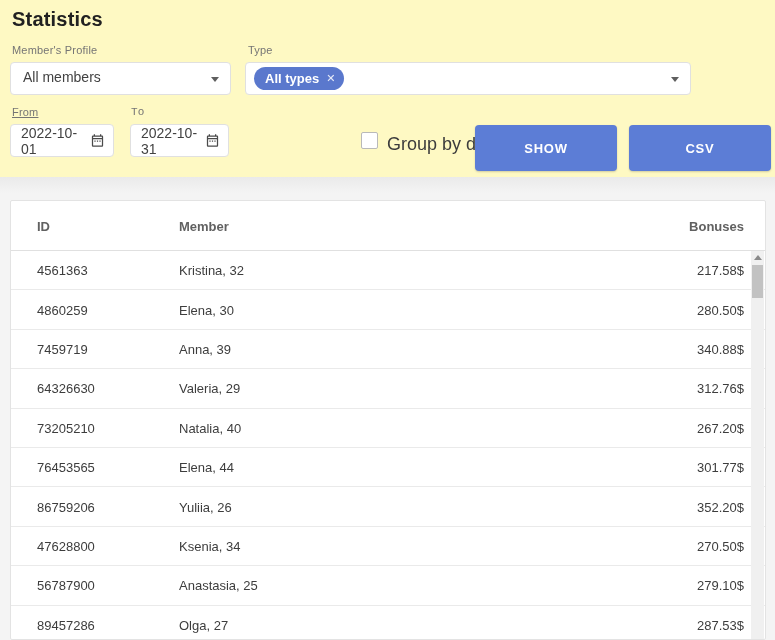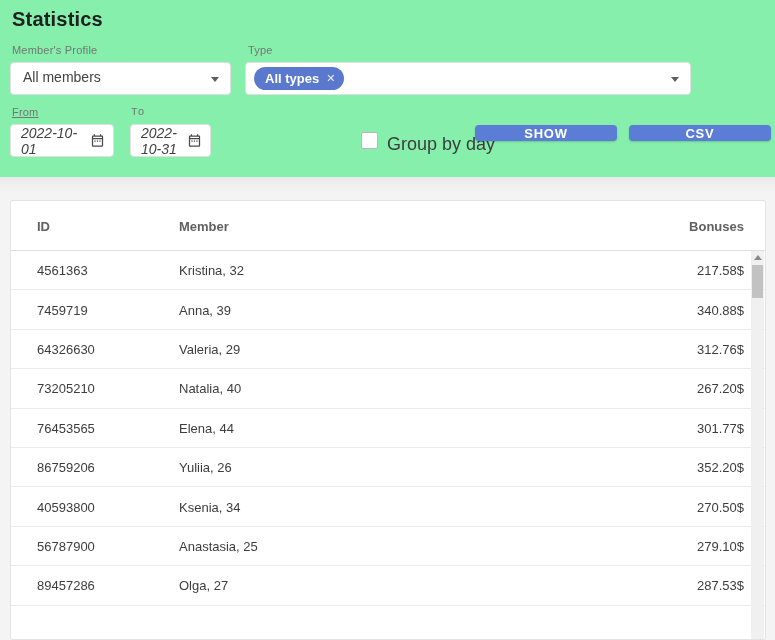--- a/index.html
+++ b/index.html
@@ -2,21 +2,21 @@
 <html style="--accent: #5c7dd6; --chip: #5a78cd;"><head>
 <meta charset="utf-8">
 <style>
   html,body{margin:0;padding:0;}
   body{
     width:775px;height:640px;overflow:hidden;
     font-family:"Liberation Sans", sans-serif;
     background:#ffffff;
     -webkit-font-smoothing:antialiased;
   }
-  .screen{position:relative;width:775px;height:640px;overflow:hidden;background:#86efac;}
+  .screen{position:relative;width:775px;height:640px;overflow:hidden;background:#fef9c3;}
 
   .page-title{
     position:absolute;left:12px;top:8px;
     font-size:20px;font-weight:700;color:#212121;letter-spacing:.2px;
   }
 
   .field-label{
     position:absolute;font-size:11px;color:#757575;letter-spacing:.2px;
   }
 
@@ -35,32 +35,32 @@
   }
 
   .chip{
     display:inline-flex;align-items:center;gap:7px;
     margin-left:8px;height:23px;padding:0 9px 0 11px;
     background:var(--chip,#5a78cd);color:#fff;border-radius:12px;
     font-size:13px;font-weight:700;cursor:pointer;
   }
   .chip .chip-x{font-size:11px;font-weight:400;color:rgba(255,255,255,.85);cursor:pointer;}
 
-  .date-box{padding:0 8px 0 10px;justify-content:space-between;cursor:text;font-style:italic;}
+  .date-box{padding:0 8px 0 10px;justify-content:space-between;cursor:text;}
   .cal-icon{display:flex;align-items:center;cursor:pointer;}
 
   .checkbox{
     position:absolute;appearance:none;-webkit-appearance:none;
     width:17px;height:17px;margin:0;background:#fff;
     border:1px solid #b9b9b9;border-radius:2px;cursor:pointer;
   }
   .checkbox-label{position:absolute;font-size:18px;color:#3c3c3c;cursor:pointer;}
 
   .btn{
-    position:absolute;width:142px;height:16px;border:none;border-radius:4px;
+    position:absolute;width:142px;height:46px;border:none;border-radius:4px;
     background:var(--accent,#5c7dd6);color:#fff;
     font-family:"Liberation Sans",sans-serif;font-size:13px;font-weight:700;letter-spacing:.8px;
     cursor:pointer;box-shadow:0 1px 2px rgba(0,0,0,.18);
   }
 
   .gray-section{
     position:absolute;left:0;top:177px;width:775px;height:463px;
     background:linear-gradient(to bottom,#eaeaea 0px,#f4f4f4 16px,#f4f4f4 100%);
   }
 
@@ -126,21 +126,21 @@
     <span>2022-10-01</span>
     <span class="cal-icon">
       <svg viewBox="0 0 24 24" width="15" height="15" fill="#4a4a4a">
           <path d="M19 4h-1V2h-2v2H8V2H6v2H5c-1.1 0-2 .9-2 2v14c0 1.1.9 2 2 2h14c1.1 0 2-.9 2-2V6c0-1.1-.9-2-2-2zm0 16H5V10h14v10zM5 8V6h14v2H5z"></path>
           <path d="M7 12h2v2H7zm4 0h2v2h-2zm4 0h2v2h-2z"></path>
         </svg>
     </span>
   </div>
 
   <div class="field-label" style="left:131px;top:106px;font-family:Liberation Mono, monospace;">To</div>
-  <div class="input-box date-box" style="left:130px;top:124px;width:81px;">
+  <div class="input-box date-box" style="left:130px;top:124px;width:99px;">
     <span>2022-10-31</span>
     <span class="cal-icon">
       <svg viewBox="0 0 24 24" width="15" height="15" fill="#4a4a4a">
           <path d="M19 4h-1V2h-2v2H8V2H6v2H5c-1.1 0-2 .9-2 2v14c0 1.1.9 2 2 2h14c1.1 0 2-.9 2-2V6c0-1.1-.9-2-2-2zm0 16H5V10h14v10zM5 8V6h14v2H5z"></path>
           <path d="M7 12h2v2H7zm4 0h2v2h-2zm4 0h2v2h-2z"></path>
         </svg>
     </span>
   </div>
 
   <input type="checkbox" class="checkbox" style="left: 361px; top: 132px;">
@@ -158,20 +158,25 @@
       <span class="th th-bonuses">Bonuses</span>
     </div>
 
     <div>
   <div class="trow">
     <span class="td td-id">4561363</span>
     <span class="td td-member">Kristina, 32</span>
     <span class="td td-bonus">217.58$</span>
   </div>
 
+  <div class="trow">
+    <span class="td td-id">4860259</span>
+    <span class="td td-member">Elena, 30</span>
+    <span class="td td-bonus">280.50$</span>
+  </div>
 
   <div class="trow">
     <span class="td td-id">7459719</span>
     <span class="td td-member">Anna, 39</span>
     <span class="td td-bonus">340.88$</span>
   </div>
 
   <div class="trow">
     <span class="td td-id">64326630</span>
     <span class="td td-member">Valeria, 29</span>
@@ -190,21 +195,21 @@
     <span class="td td-bonus">301.77$</span>
   </div>
 
   <div class="trow">
     <span class="td td-id">86759206</span>
     <span class="td td-member">Yuliia, 26</span>
     <span class="td td-bonus">352.20$</span>
   </div>
 
   <div class="trow">
-    <span class="td td-id">40593800</span>
+    <span class="td td-id">47628800</span>
     <span class="td td-member">Ksenia, 34</span>
     <span class="td td-bonus">270.50$</span>
   </div>
 
   <div class="trow">
     <span class="td td-id">56787900</span>
     <span class="td td-member">Anastasia, 25</span>
     <span class="td td-bonus">279.10$</span>
   </div>
 

